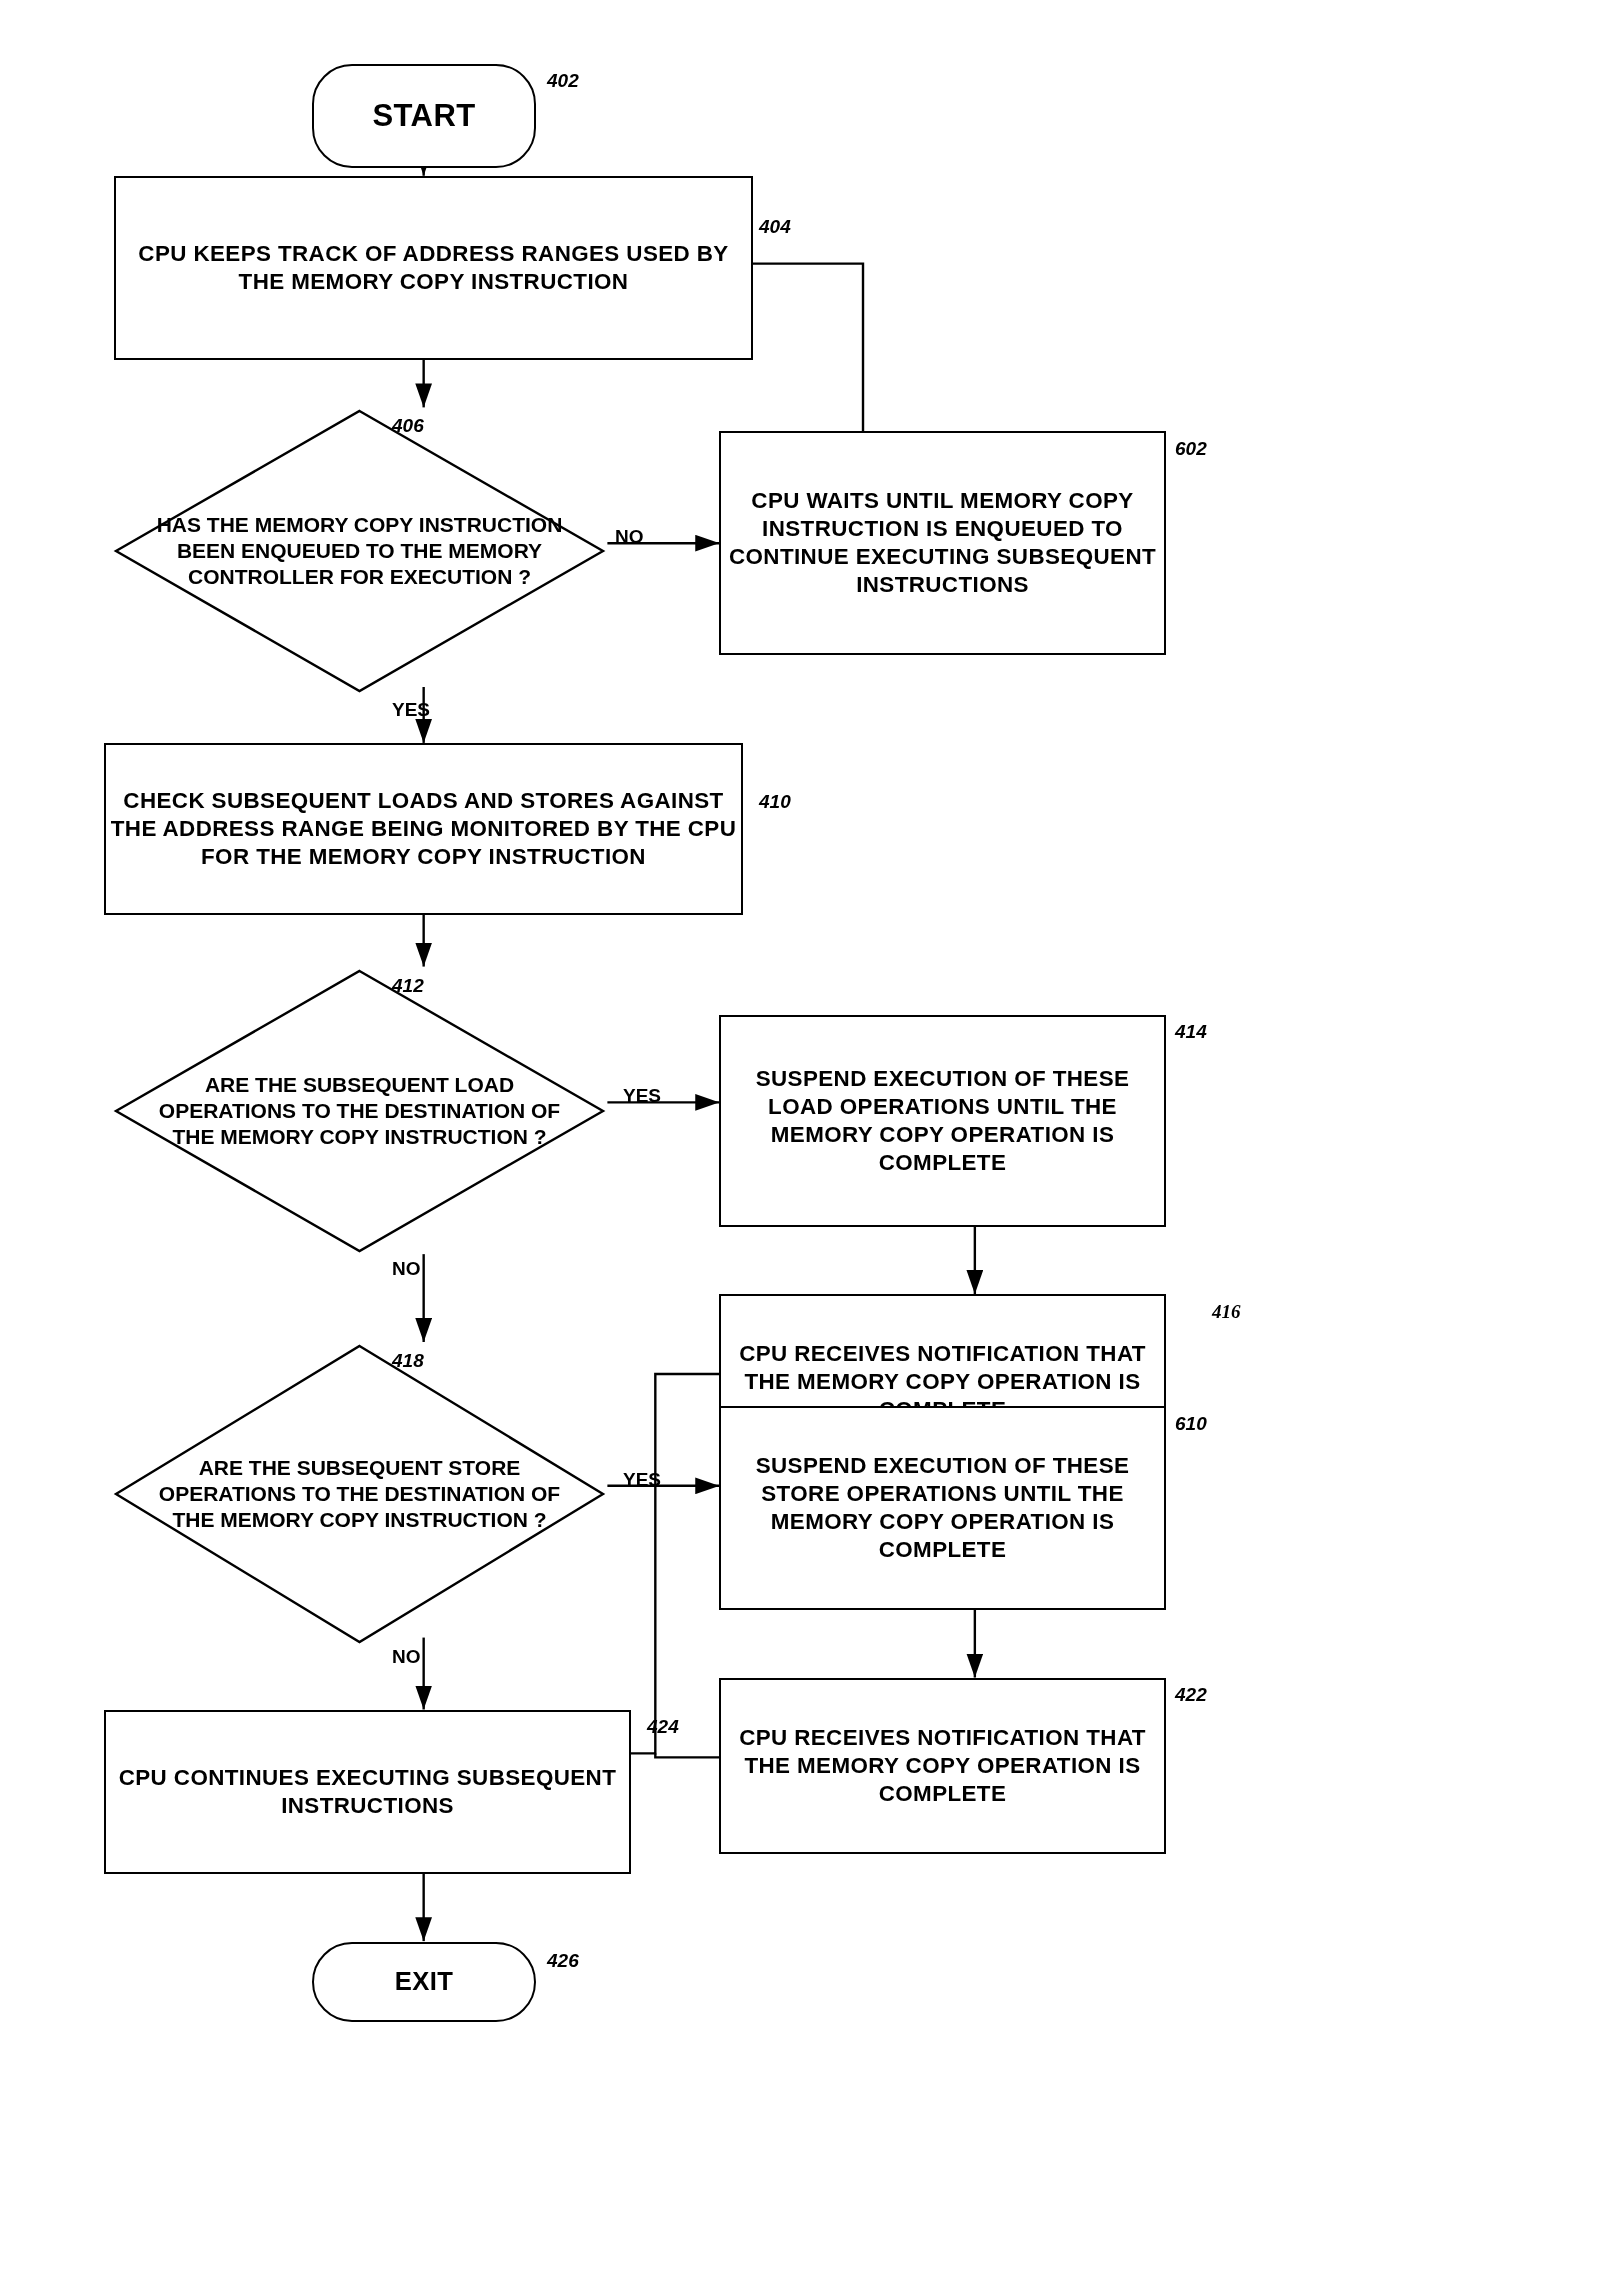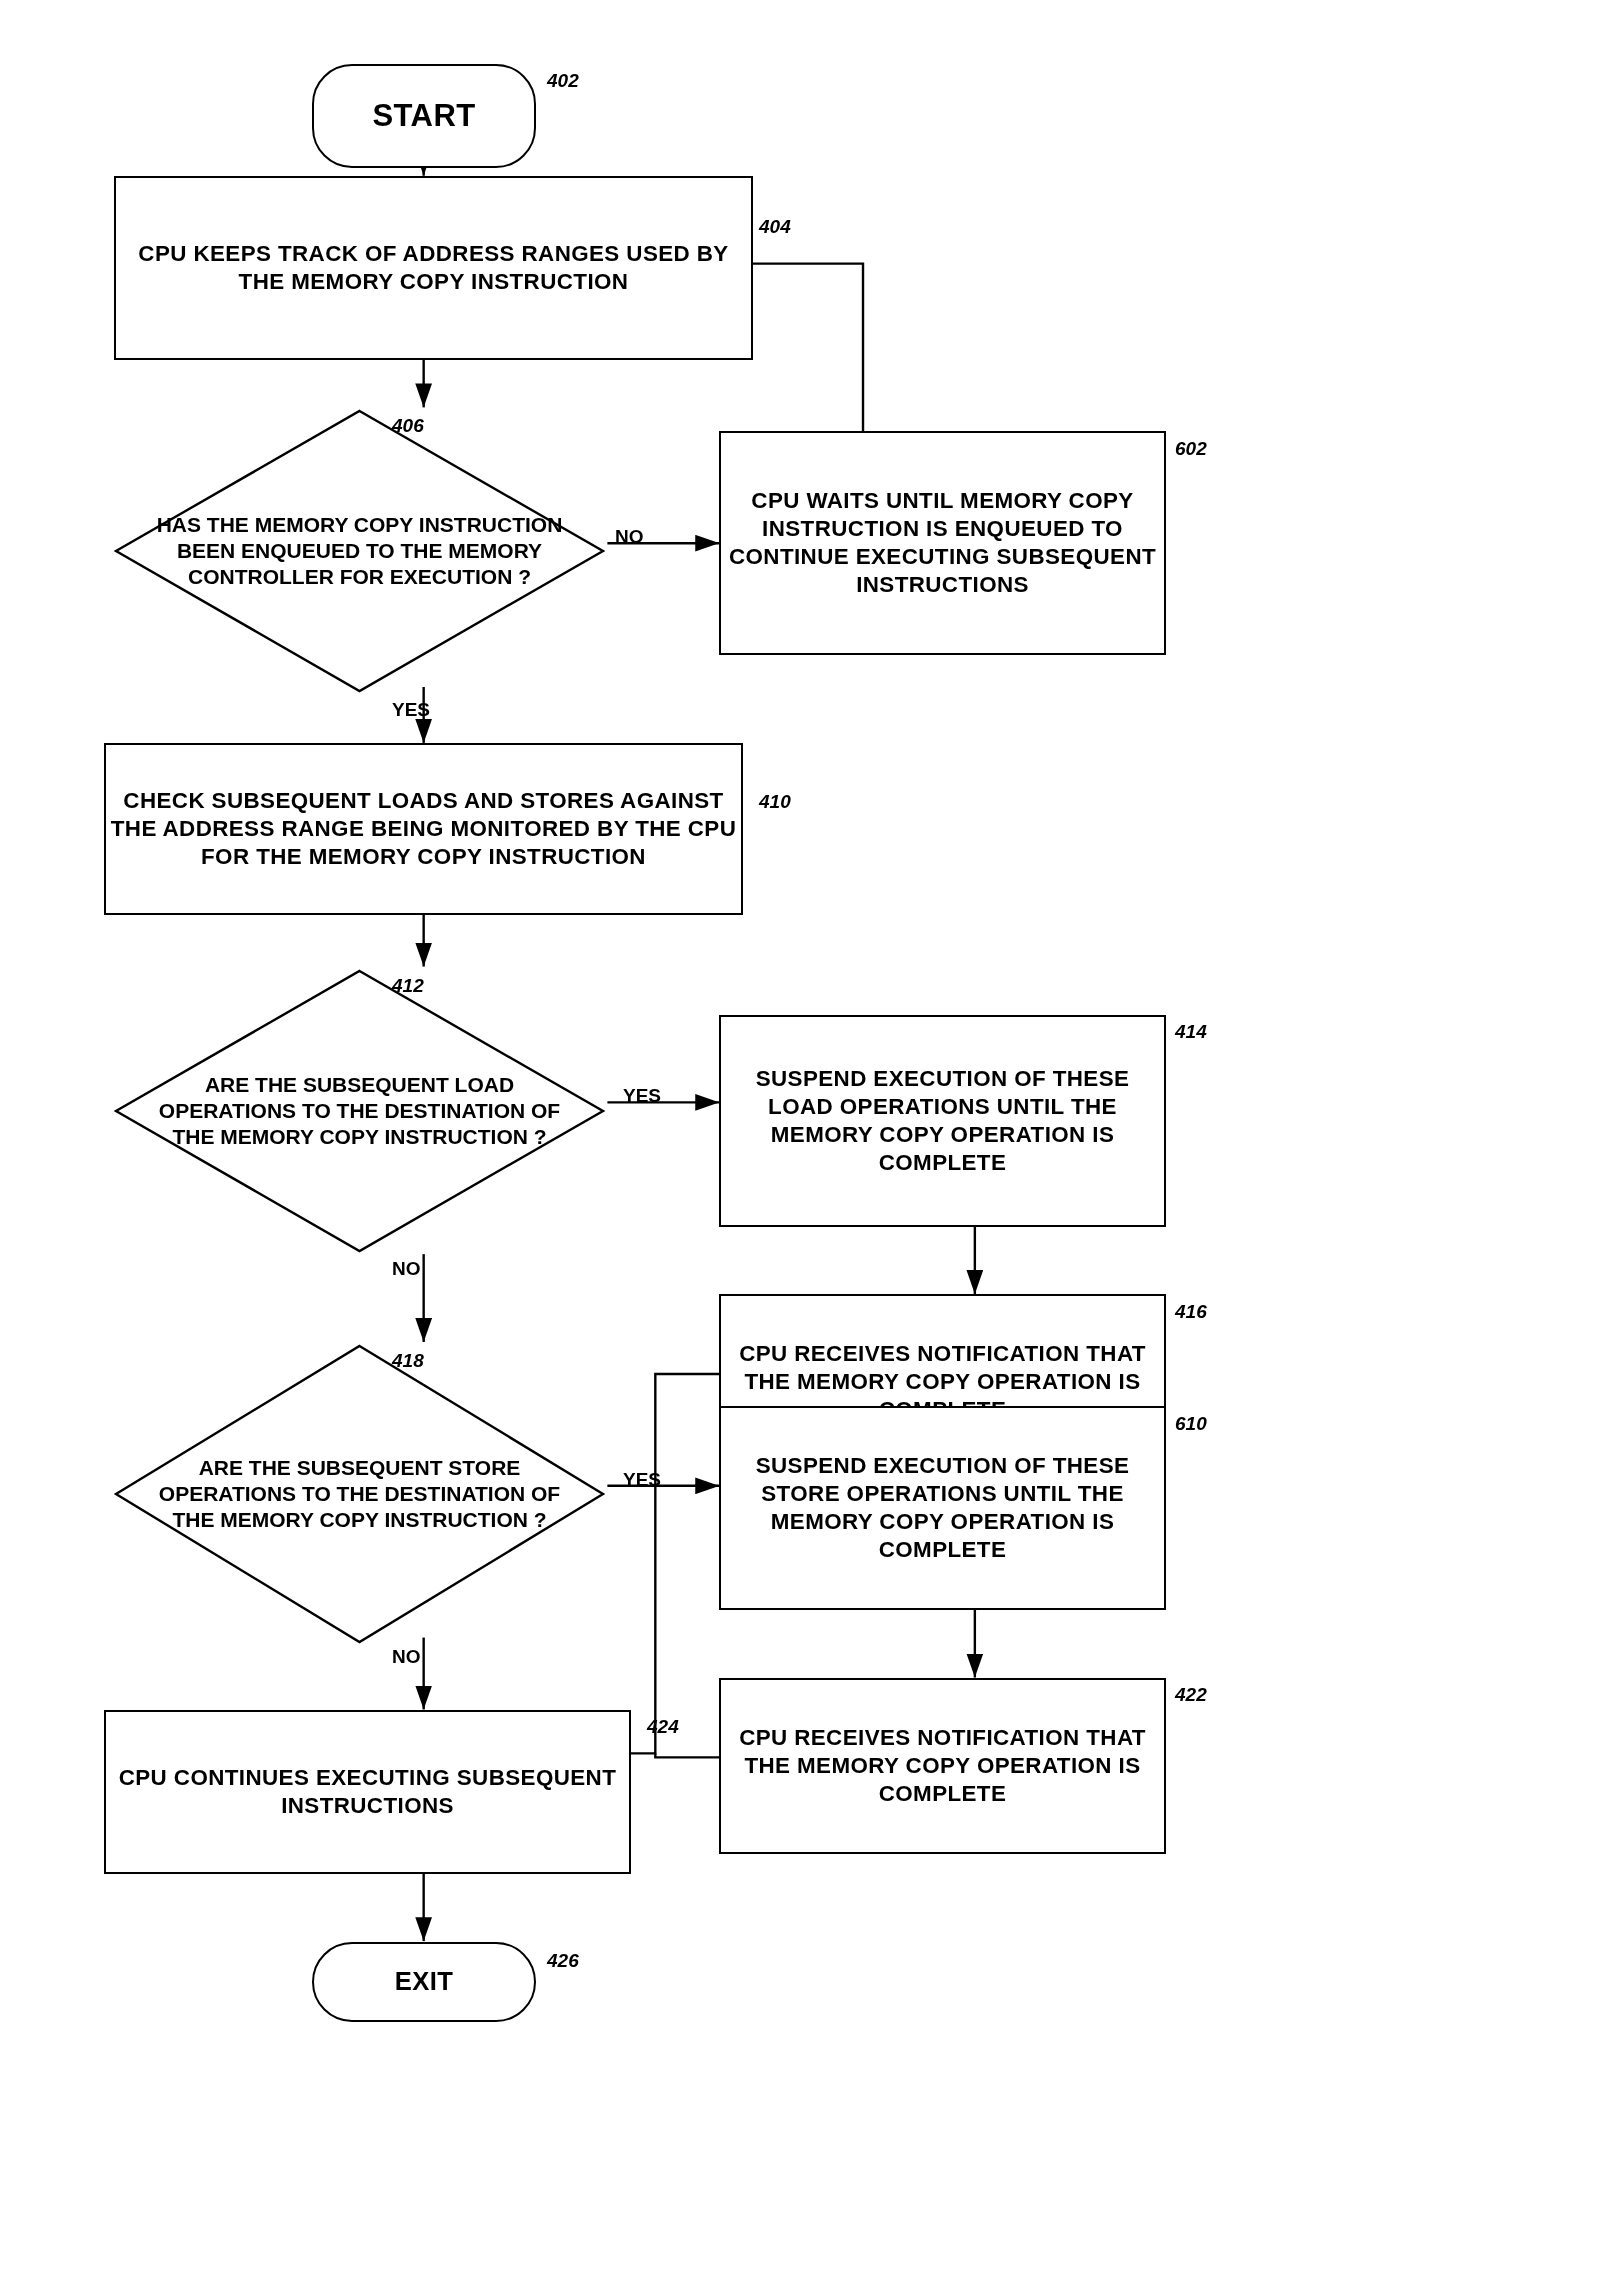--- a/index.html
+++ b/index.html
@@ -179,21 +179,21 @@
   <div class="arrow-label" style="left:392px; top:1258px;">NO</div>
 
   <div class="fc-elem fc-rect" style="left:719px; top:1015px; width:447px; height:212px; font-size:22.4px;">
     <span>SUSPEND EXECUTION OF THESE LOAD OPERATIONS UNTIL THE MEMORY COPY OPERATION IS COMPLETE</span>
   </div>
   <div class="fc-label" style="left:1175px; top:1021px;">414</div>
 
   <div class="fc-elem fc-rect" style="left:719px; top:1294px; width:447px; height:176px; font-size:22.4px;">
     <span>CPU RECEIVES NOTIFICATION THAT THE MEMORY COPY OPERATION IS COMPLETE</span>
   </div>
-  <div class="fc-label" style="left:1175px; top:1301px;">416</div>
+  <div class="fc-label" style="left:1212px; top:1301px;font-family:Liberation Serif, serif;">416</div>
 
   <div class="fc-diamond-wrapper" style="left:112px; top:1342px; width:495px; height:304px;">
     <div class="fc-diamond" style="width:100%; height:100%;">
       <svg viewBox="0 0 620 380" preserveAspectRatio="none">
         <polygon points="310,5 615,190 310,375 5,190" fill="white" stroke="black" stroke-width="3"></polygon>
       </svg>
       <div class="fc-diamond-text">ARE THE SUBSEQUENT STORE OPERATIONS TO THE DESTINATION OF THE MEMORY COPY INSTRUCTION ?</div>
     </div>
   </div>
   <div class="fc-label" style="left:392px; top:1350px;">418</div>

